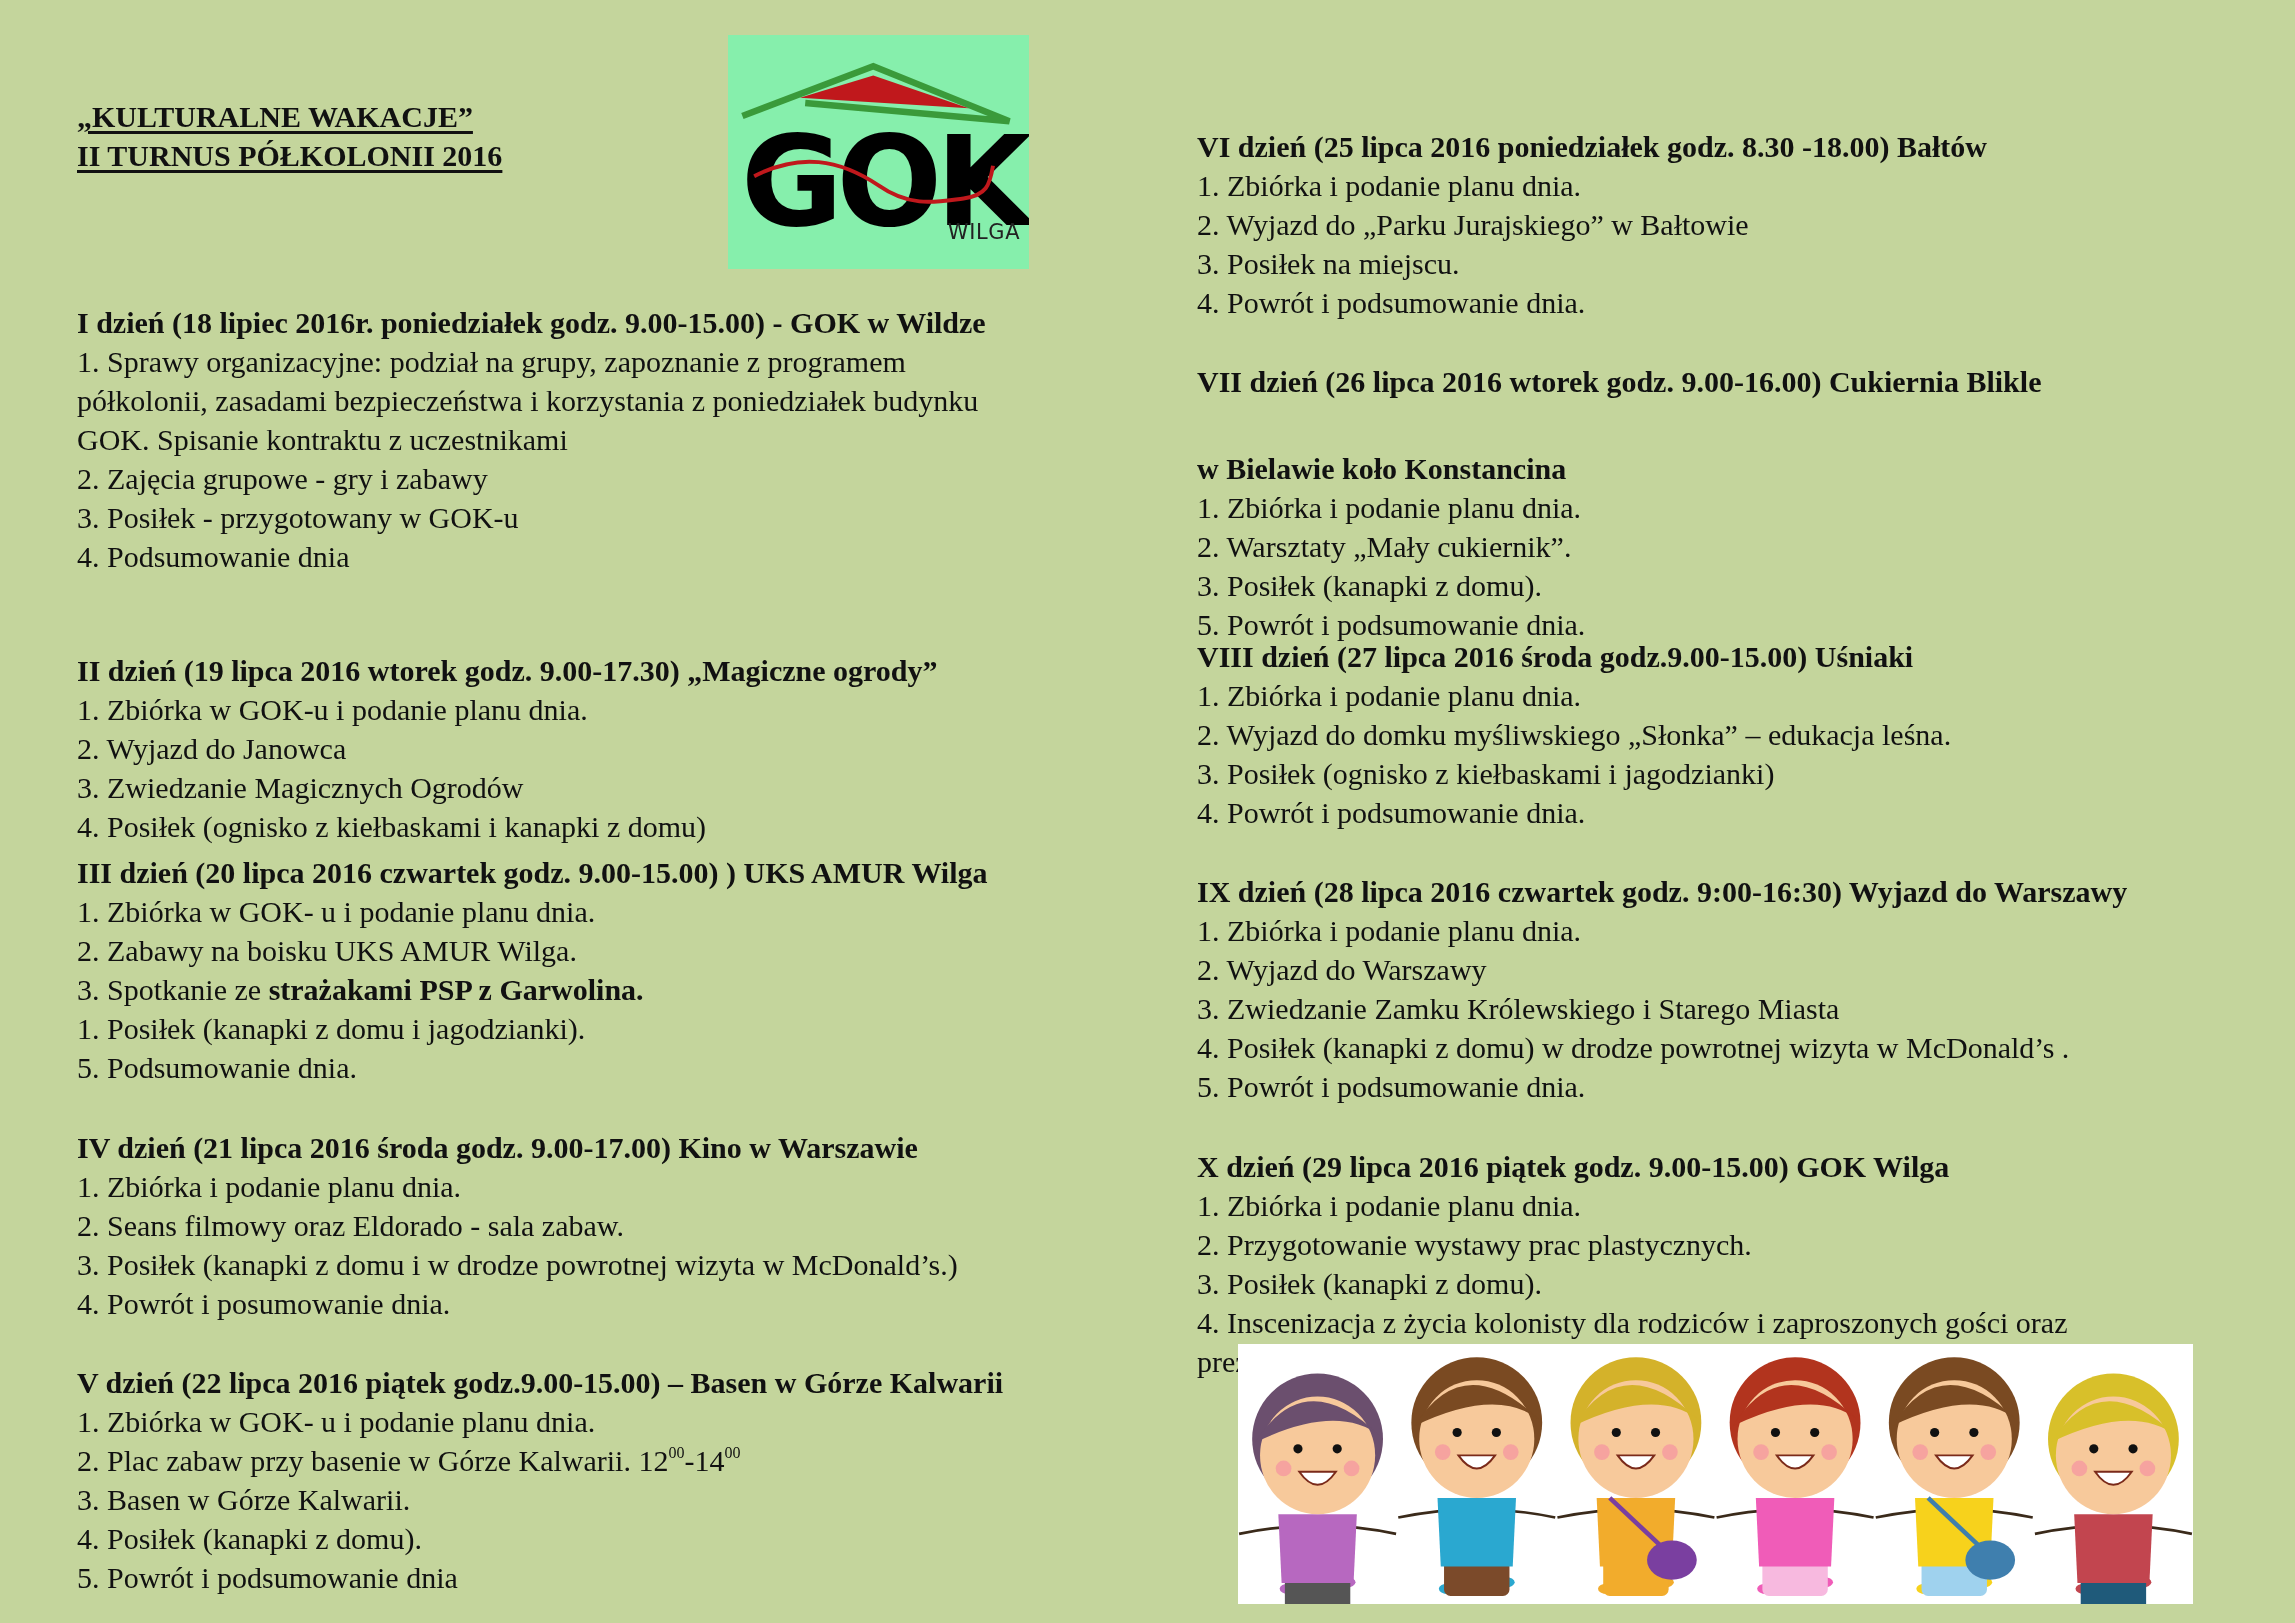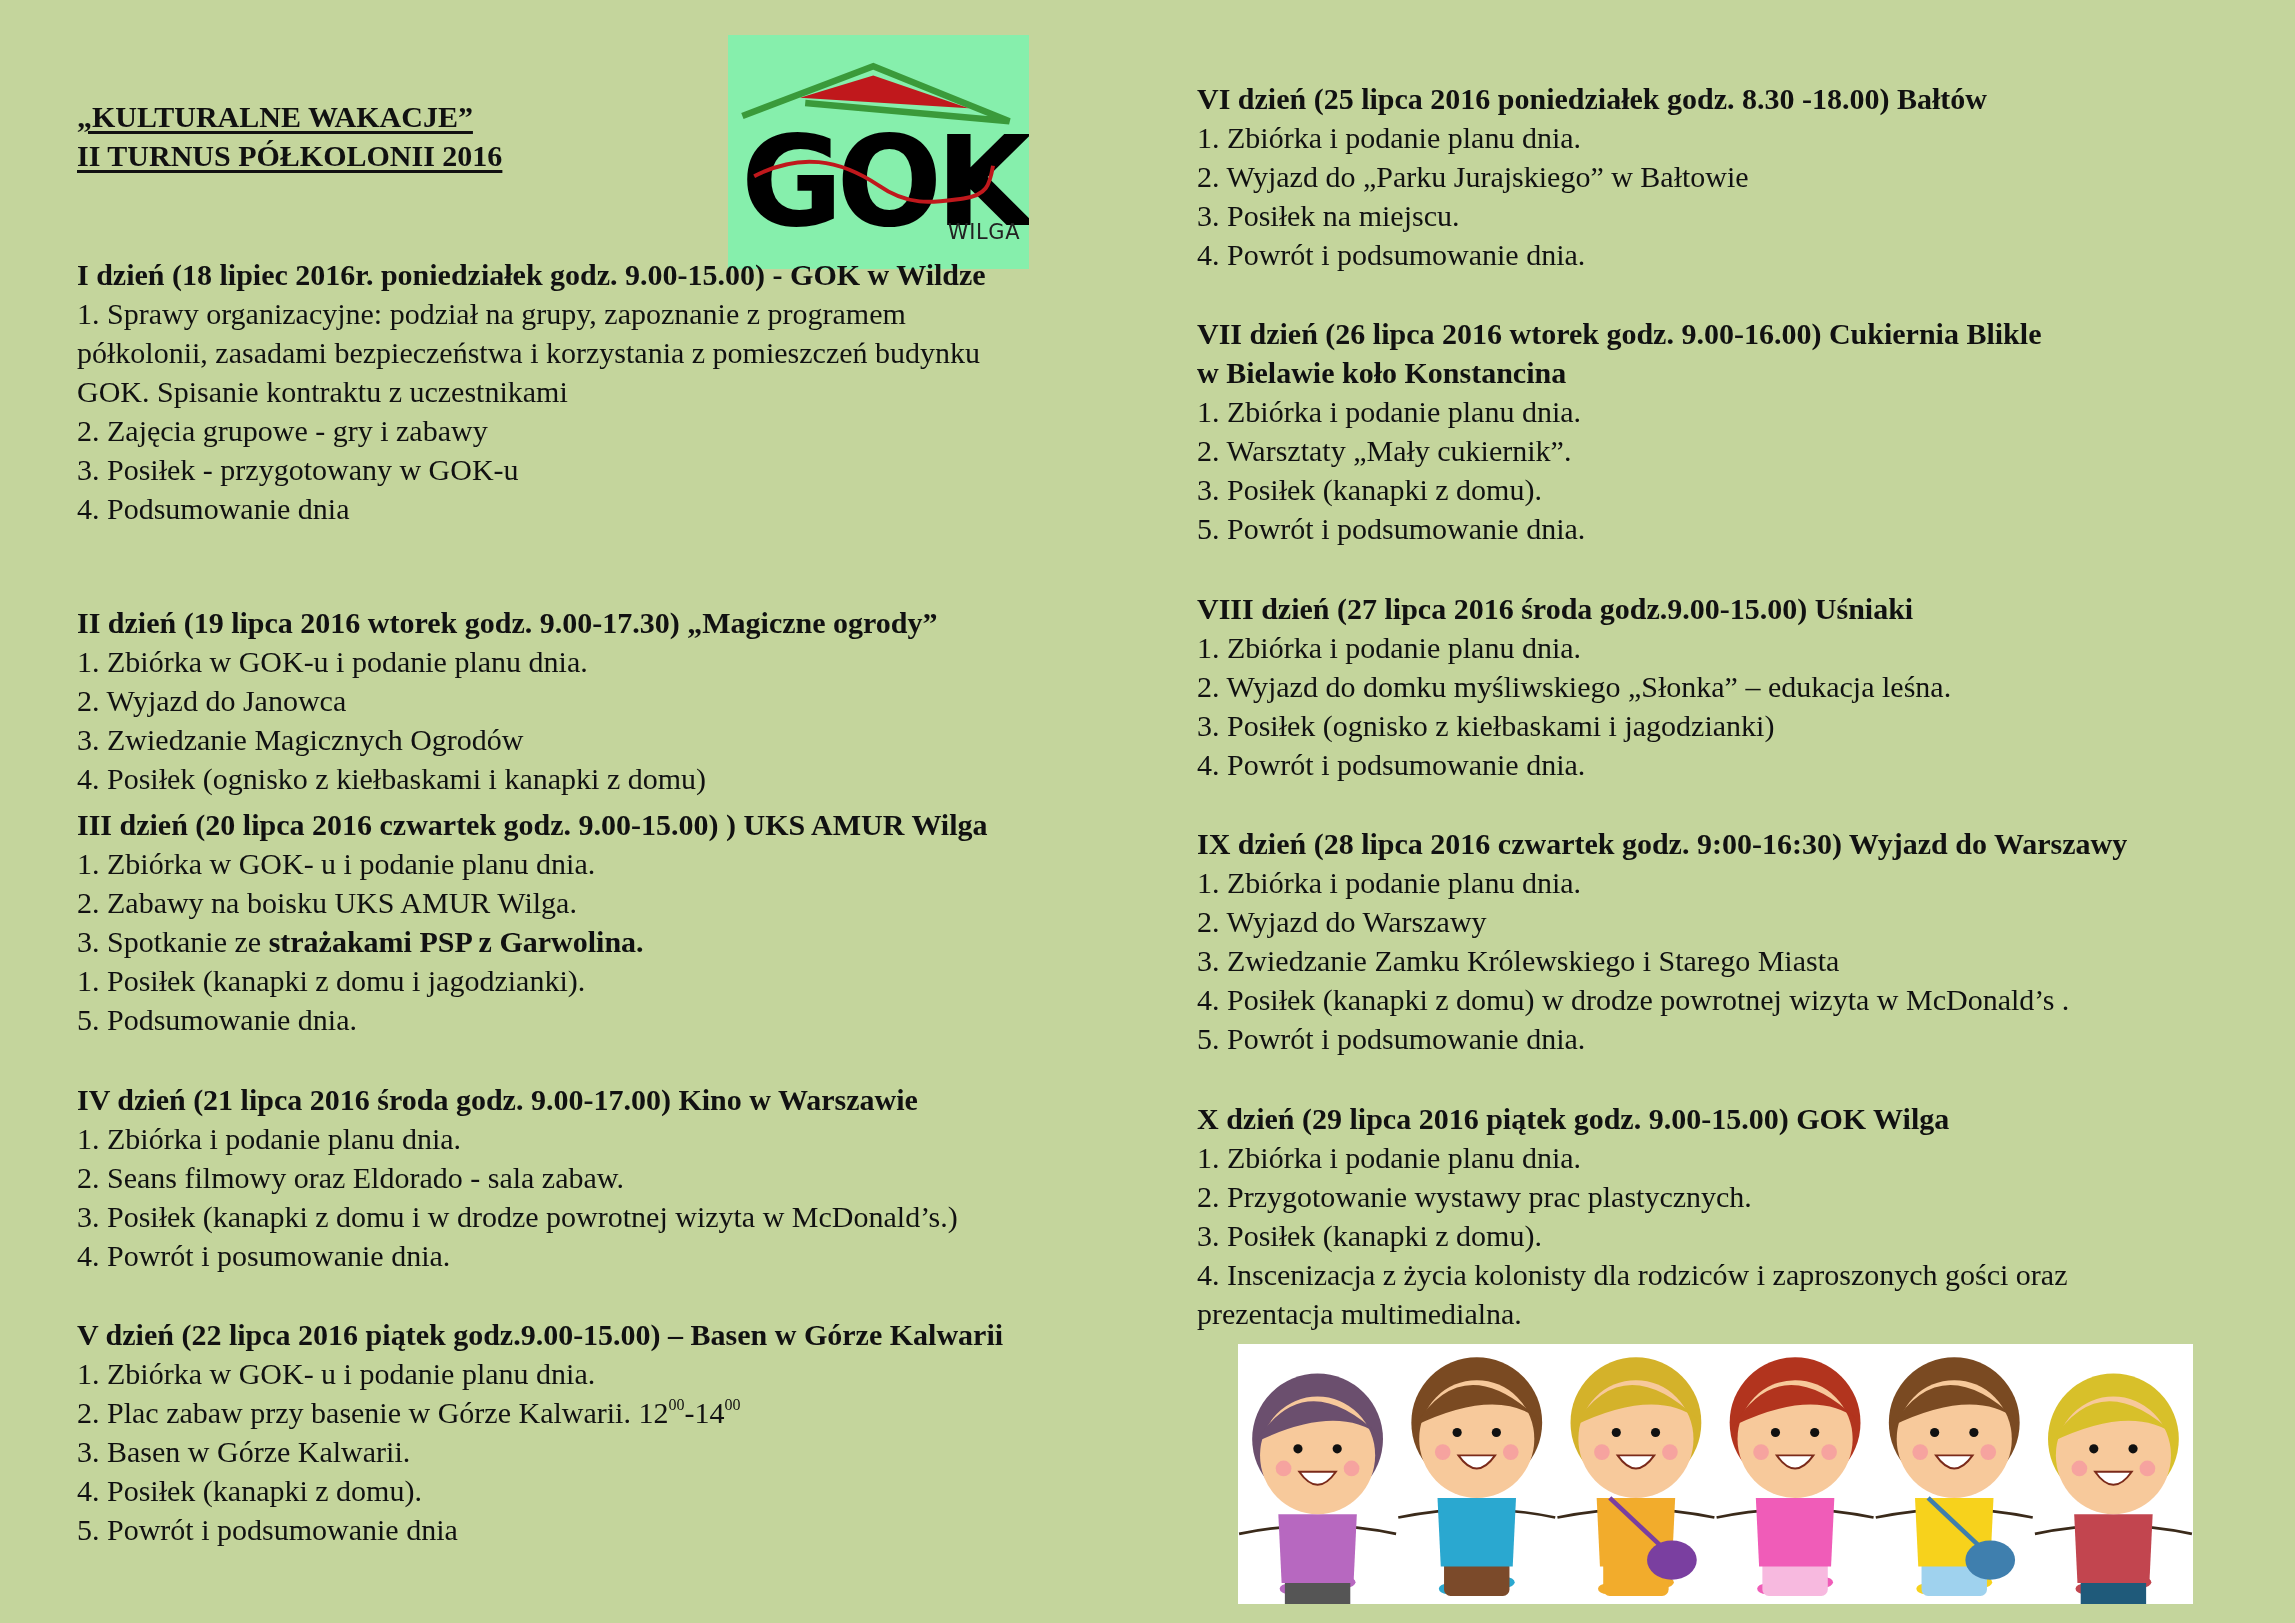--- a/index.html
+++ b/index.html
@@ -52,20 +52,21 @@
     .col-left { left: 77px; width: 1099px; }
     .col-right { left: 1197px; width: 1093px; }
 
     .day {
       position: absolute;
       left: 0;
     }
     .day-heading {
       font-weight: bold;
       display: block;
+      margin-top: 48px;
     }
     .day-item {
       display: block;
     }
     .day-item .b { font-weight: bold; }
     .day-item sup {
       font-size: 16px;
       line-height: 0;
       vertical-align: 13px;
     }
@@ -101,21 +102,21 @@
     <path d="M40,176 C110,140 170,150 230,190 C280,225 320,215 360,210 C395,205 400,190 405,160" fill="none" stroke="#c0181c" stroke-width="6"></path>
 
     <text x="336" y="272" font-family="DejaVu Sans, sans-serif" font-size="32" fill="#222" letter-spacing="1">WILGA</text>
   </svg>
 </div>
 
 <div class="col col-left">
   <div class="day" style="top:255px">
     <span class="day-heading">I dzień (18 lipiec 2016r. poniedziałek godz. 9.00-15.00) - GOK w Wildze</span>
     <span class="day-item">1. Sprawy organizacyjne: podział na grupy, zapoznanie z programem</span>
-    <span class="day-item">półkolonii, zasadami bezpieczeństwa i korzystania z pomieszczeń budynku</span>
+    <span class="day-item">półkolonii, zasadami bezpieczeństwa i korzystania z poniedziałek budynku</span>
     <span class="day-item">GOK. Spisanie kontraktu z uczestnikami</span>
     <span class="day-item">2. Zajęcia grupowe - gry i zabawy</span>
     <span class="day-item">3. Posiłek - przygotowany w GOK-u</span>
     <span class="day-item">4. Podsumowanie dnia</span>
   </div>
 
   <div class="day" style="top:603px">
     <span class="day-heading">II dzień (19 lipca 2016 wtorek godz. 9.00-17.30) „Magiczne ogrody”</span>
     <span class="day-item">1. Zbiórka w GOK-u i podanie planu dnia.</span>
     <span class="day-item">2. Wyjazd do Janowca</span>

